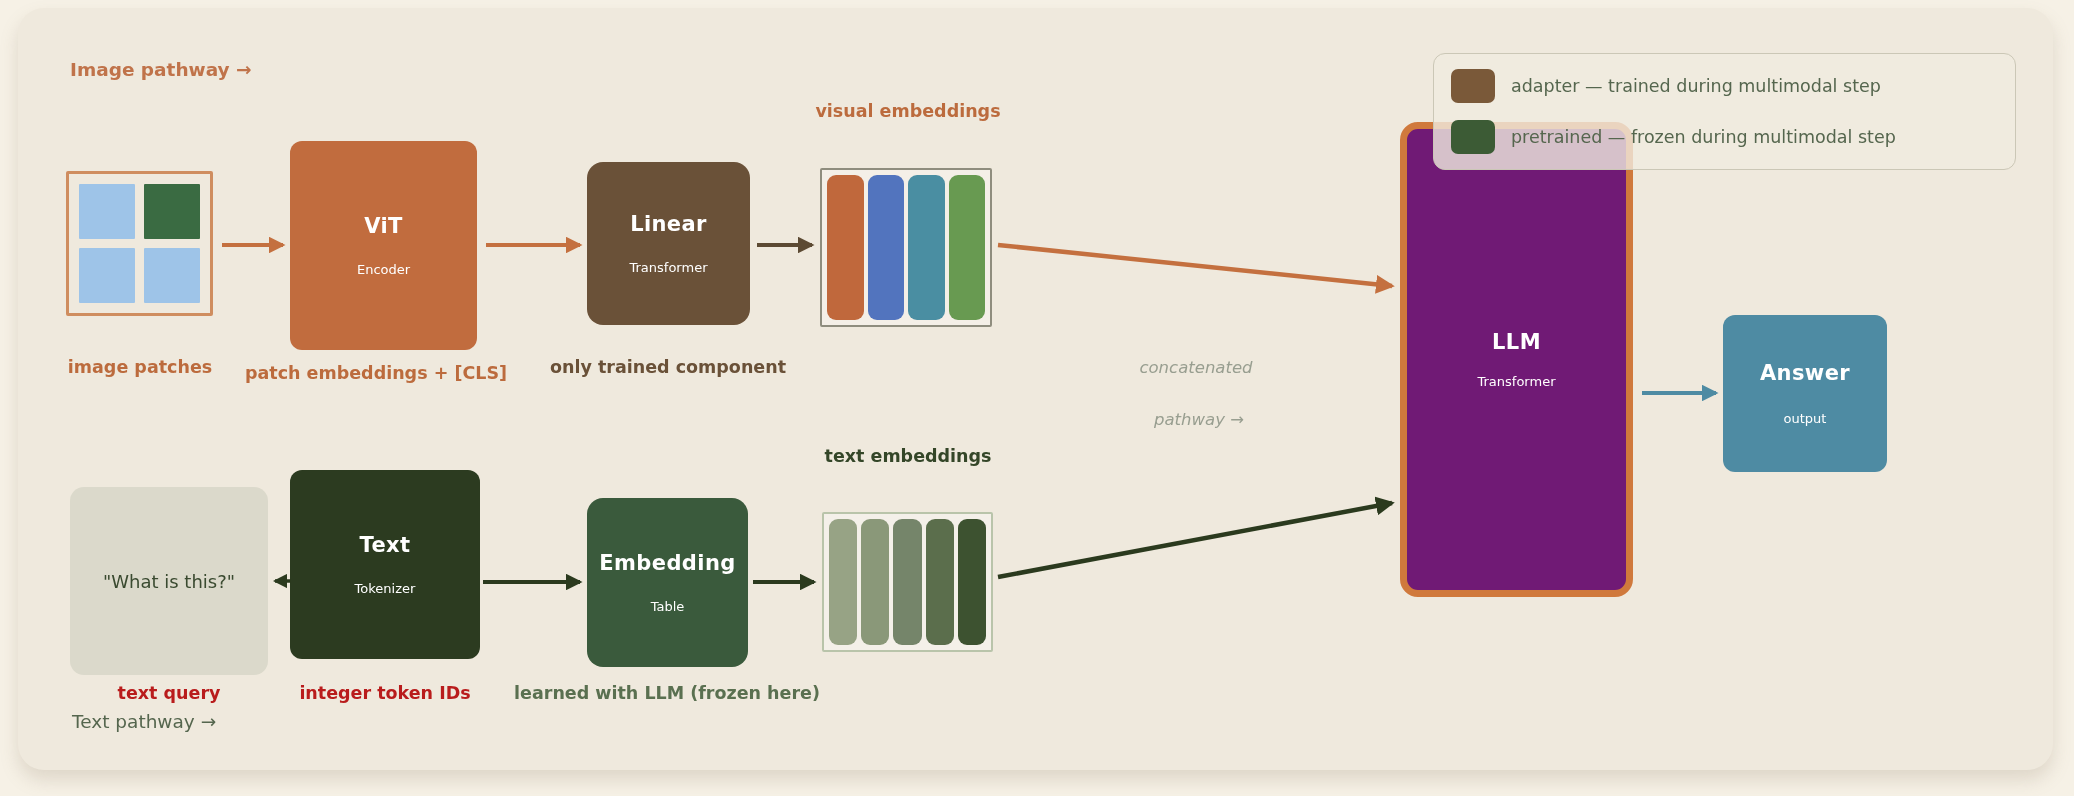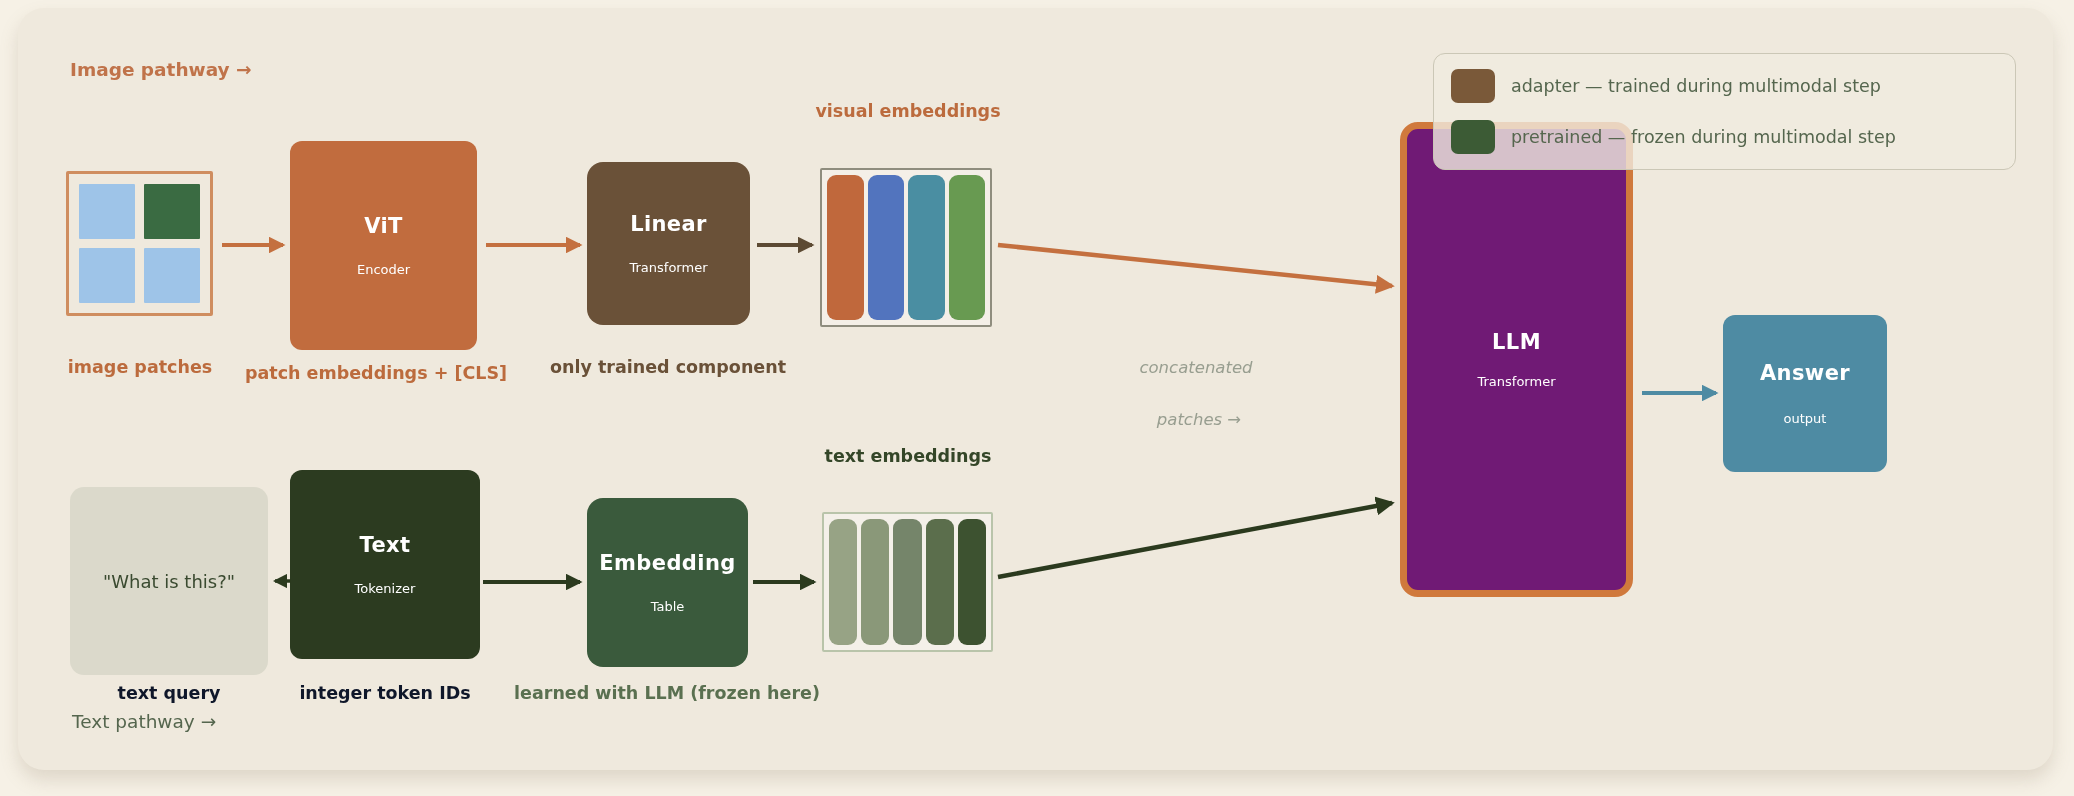--- a/index.html
+++ b/index.html
@@ -38,21 +38,21 @@
   #visual-strip { left:820px; top:168px; width:172px; height:159px;
                   border:2px solid #8F8D7E; background:rgba(255,255,255,0.30); }
   #text-strip   { left:822px; top:512px; width:171px; height:140px;
                   border:2px solid #B9C4AA; background:rgba(255,255,255,0.35); }
 
   .caption { position:absolute; transform:translateX(-50%); font-size:17.5px;
              font-weight:600; white-space:nowrap; z-index:3; }
   .c-orange     { color:#BC6B3D; }
   .c-brown      { color:#6A5138; }
   .c-green-dark { color:#344628; }
-  .c-green      { color:#0f172a; }
+  .c-green      { color:#b91c1c; }
   .c-green-mid  { color:#5A7050; }
   #cap-patches   { left:140px; top:357px; }
   #cap-vit       { left:368px; top:363px;margin-left:8px; }
   #cap-linear    { left:668px; top:357px; }
   #lbl-visual    { left:908px; top:101px; }
   #lbl-text-emb  { left:908px; top:446px; font-weight:600; }
   #cap-query     { left:169px; top:683px; }
   #cap-tokenizer { left:385px; top:683px; }
   #cap-embedding { left:667px; top:683px; }
 
@@ -107,21 +107,21 @@
 
   <div id="lbl-visual" class="caption c-orange">visual embeddings</div>
   <div id="visual-strip" class="strip">
       <div style="background: rgb(192, 104, 60);"></div>
       <div style="background: rgb(82, 116, 190);"></div>
       <div style="background: rgb(74, 142, 162);"></div>
       <div style="background: rgb(104, 154, 81);"></div>
     </div>
 
   <div id="note1" class="note">concatenated</div>
-  <div id="note2" class="note">patches →</div>
+  <div id="note2" class="note">pathway →</div>
 
   <div id="llm" class="box">
     <div class="box-title">LLM</div>
     <div class="box-sub">Transformer</div>
   </div>
 
   <div id="answer" class="box">
     <div class="box-title">Answer</div>
     <div class="box-sub">output</div>
   </div>

